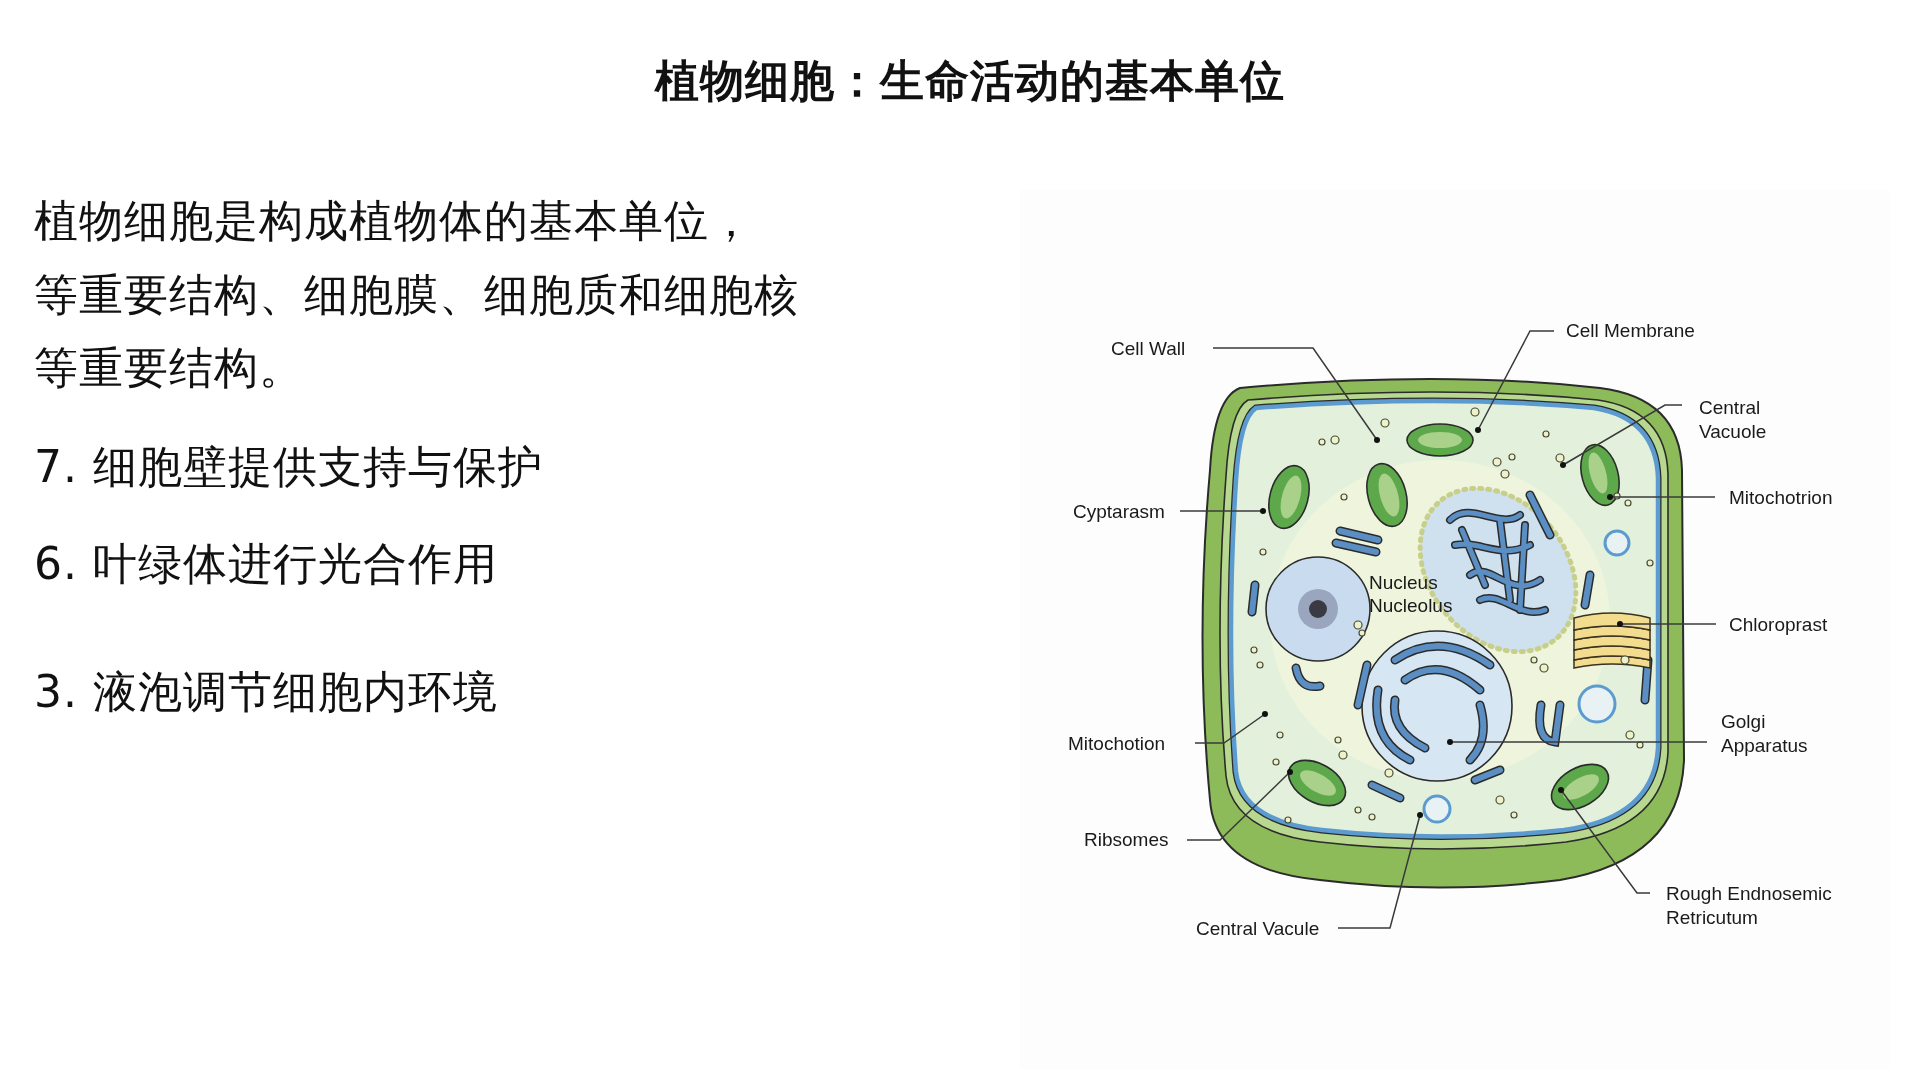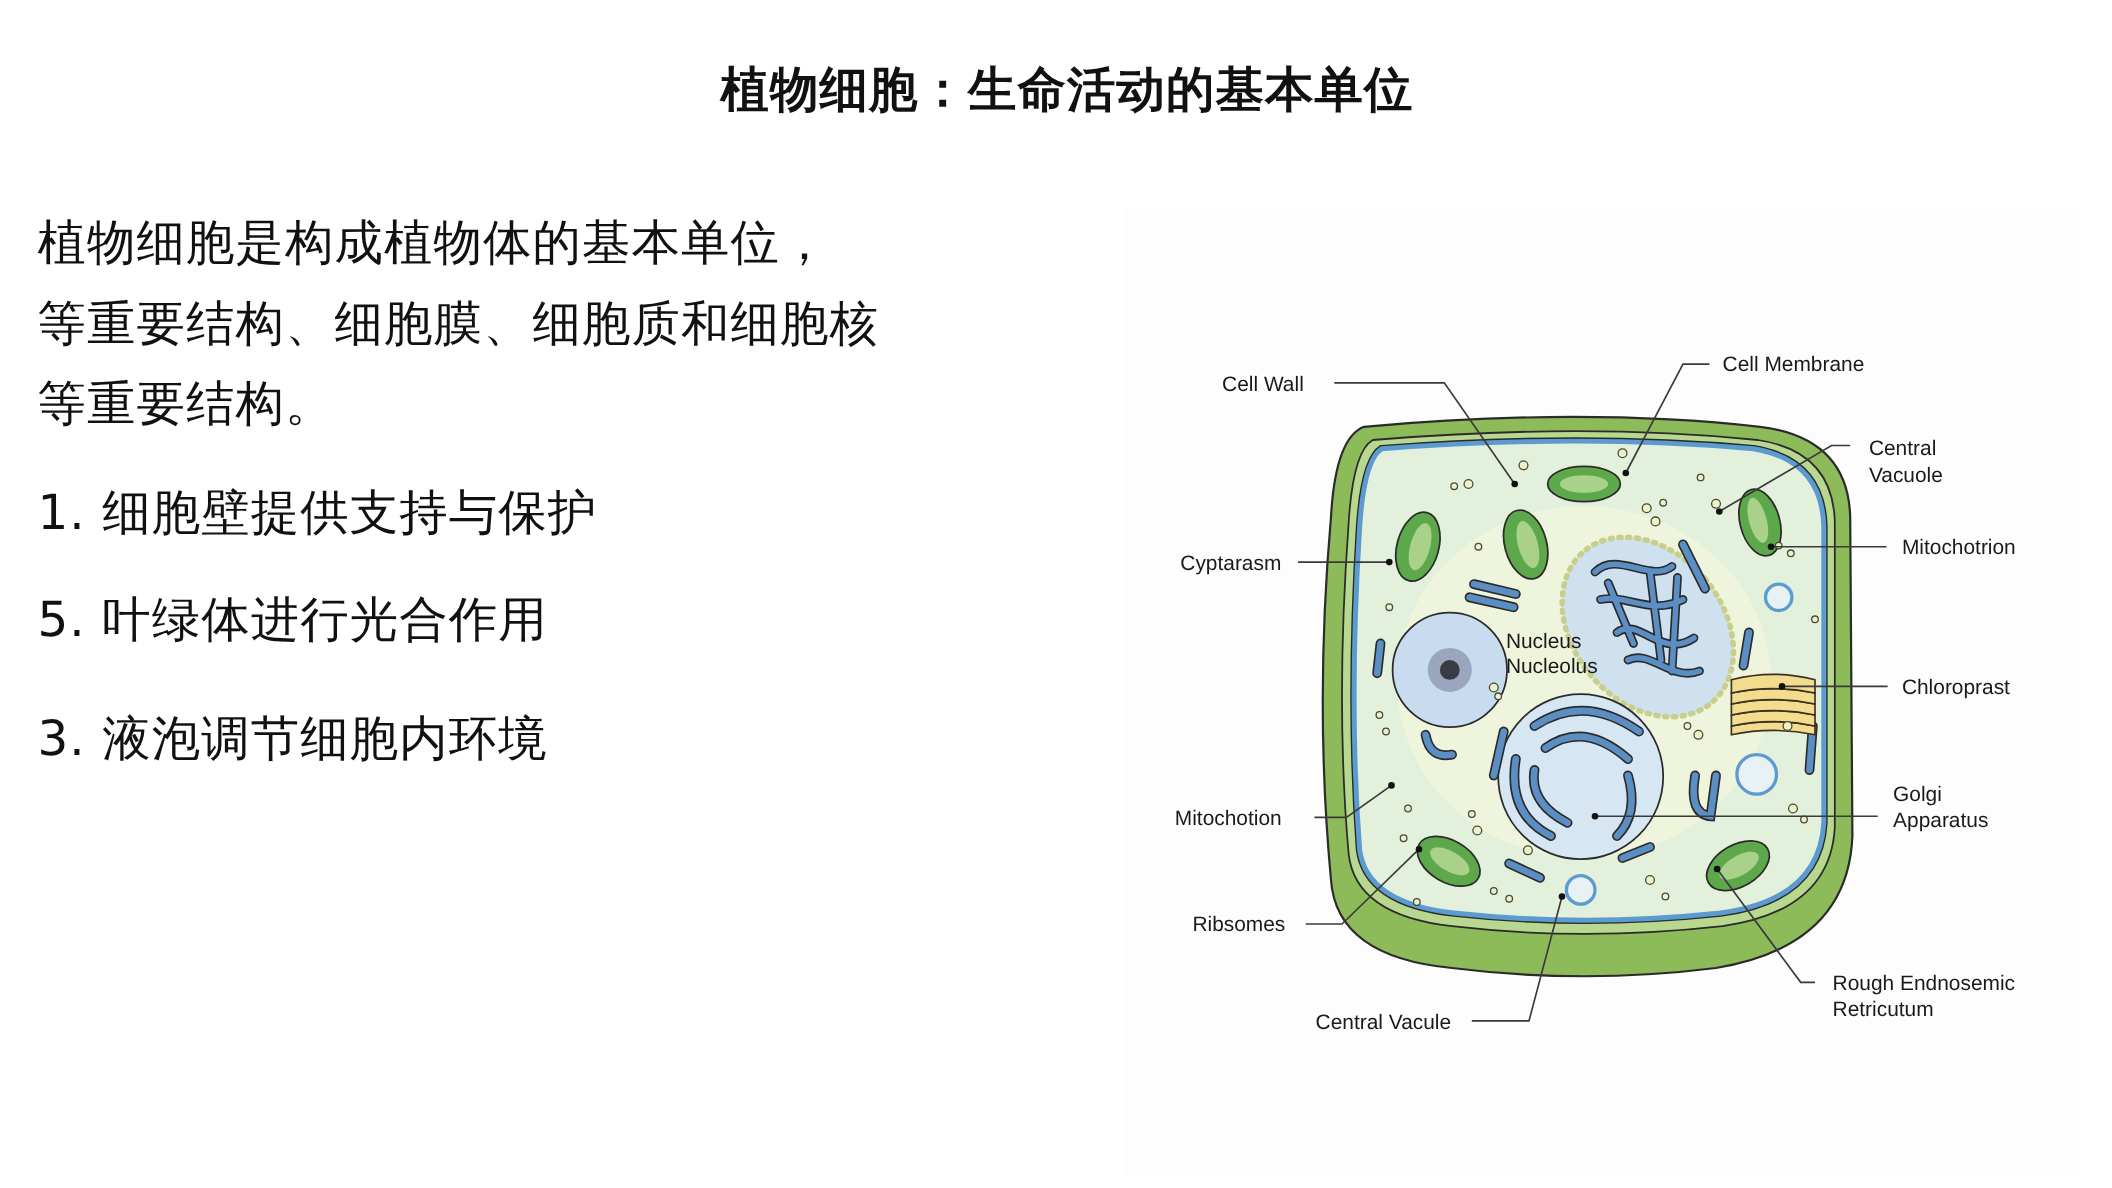--- a/index.html
+++ b/index.html
@@ -15,23 +15,23 @@
 </style>
 </head>
 <body>
 
 <div class="title">植物细胞：生命活动的基本单位</div>
 
 <div class="para" style="top:197px">植物细胞是构成植物体的基本单位，</div>
 <div class="para" style="top:271px">等重要结构、细胞膜、细胞质和细胞核</div>
 <div class="para" style="top:344px">等重要结构。</div>
 
-<div class="item" style="top:443px">1. 细胞壁提供支持与保护</div>
-<div class="item" style="top:540px">5. 叶绿体进行光合作用</div>
-<div class="item" style="top:648px">3. 液泡调节细胞内环境</div>
+<div class="item" style="top:443px">7. 细胞壁提供支持与保护</div>
+<div class="item" style="top:540px">6. 叶绿体进行光合作用</div>
+<div class="item" style="top:668px">3. 液泡调节细胞内环境</div>
 
 <div class="diagram-bg"></div>
 
 <svg class="diagram" width="1920" height="1080" viewBox="0 0 1920 1080">
 
   <path d="M1240,388 Q1440,370 1600,388 Q1680,398 1682,470 L1684,760 Q1680,860 1560,880 Q1440,895 1320,880 Q1215,870 1210,800 Q1195,640 1210,470 Q1214,398 1240,388 Z" fill="#8dbb5a" stroke="#2b2b2b" stroke-width="2"></path>
 
   <path d="M1248,400 Q1440,384 1598,400 Q1666,410 1668,474 L1668,752 Q1664,828 1566,842 Q1440,856 1320,842 Q1232,832 1226,776 Q1214,640 1226,476 Q1230,410 1248,400 Z" fill="#b7d88e" stroke="#2b2b2b" stroke-width="1.6"></path>
 
   <path d="M1256,408 Q1440,394 1594,408 Q1656,418 1658,478 L1658,748 Q1654,818 1564,830 Q1440,843 1322,830 Q1242,821 1236,772 Q1226,640 1236,480 Q1240,418 1256,408 Z" fill="none" stroke="#2b2b2b" stroke-width="7"></path>

